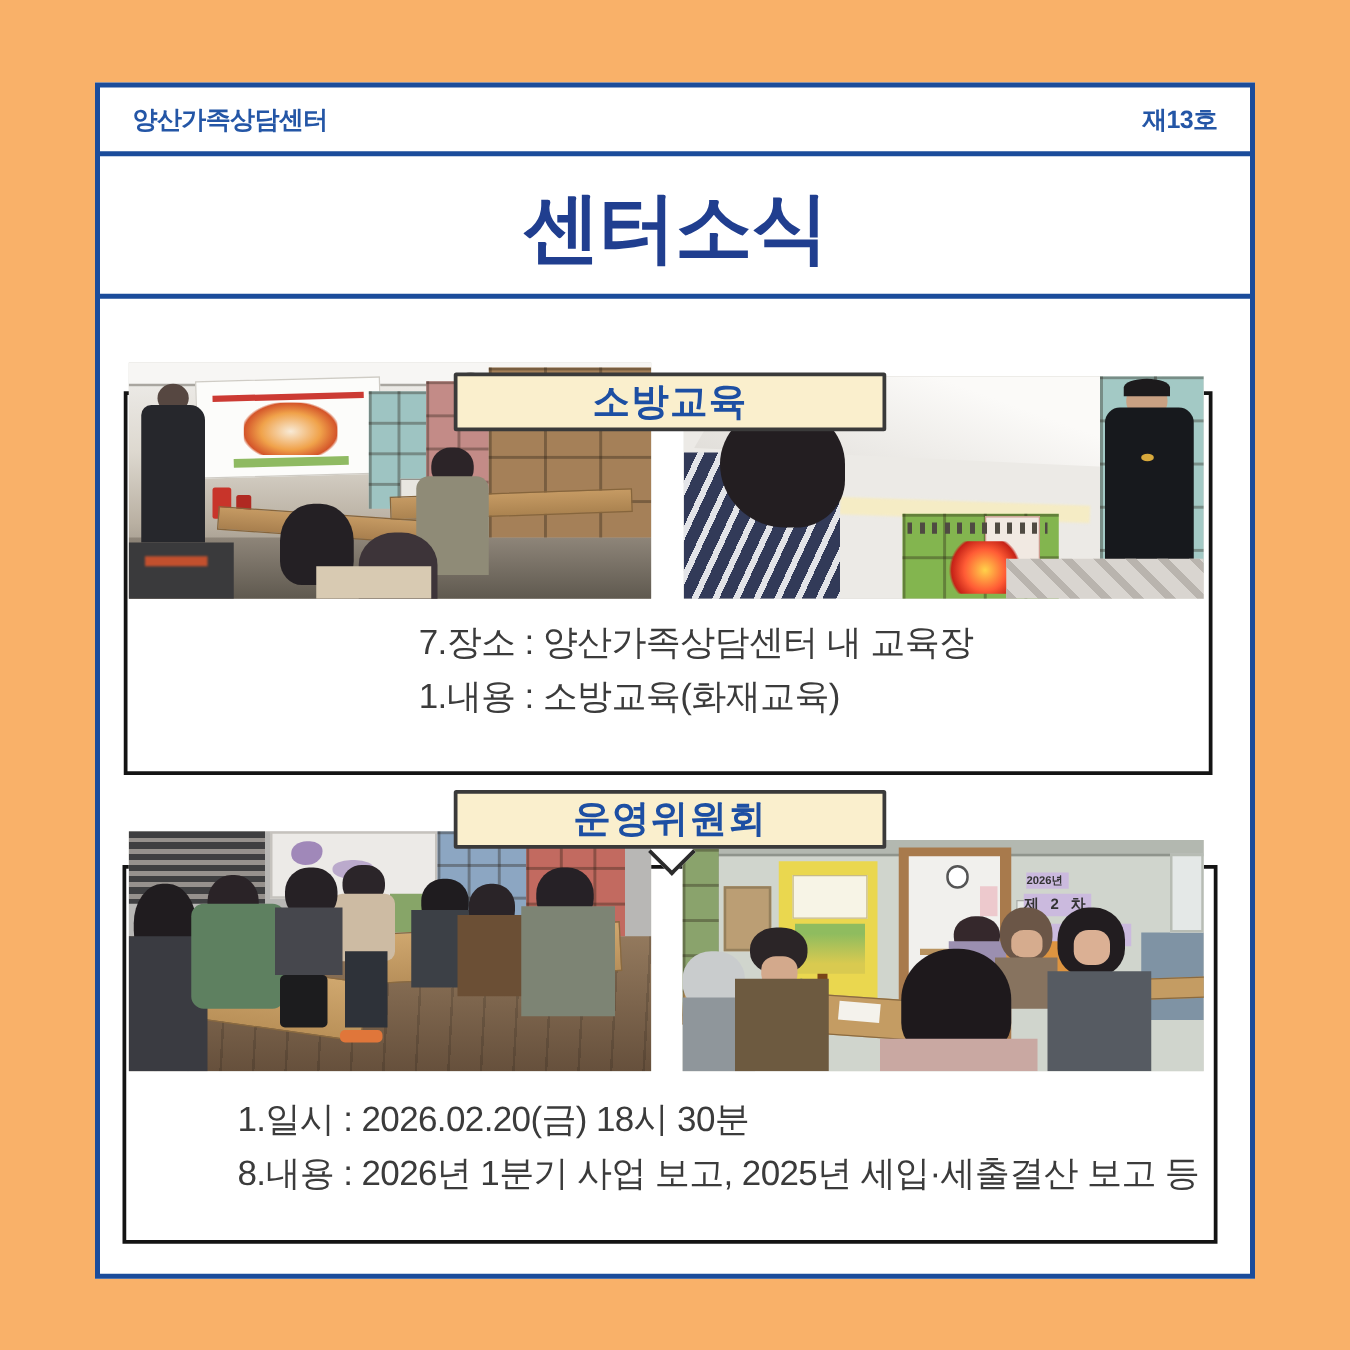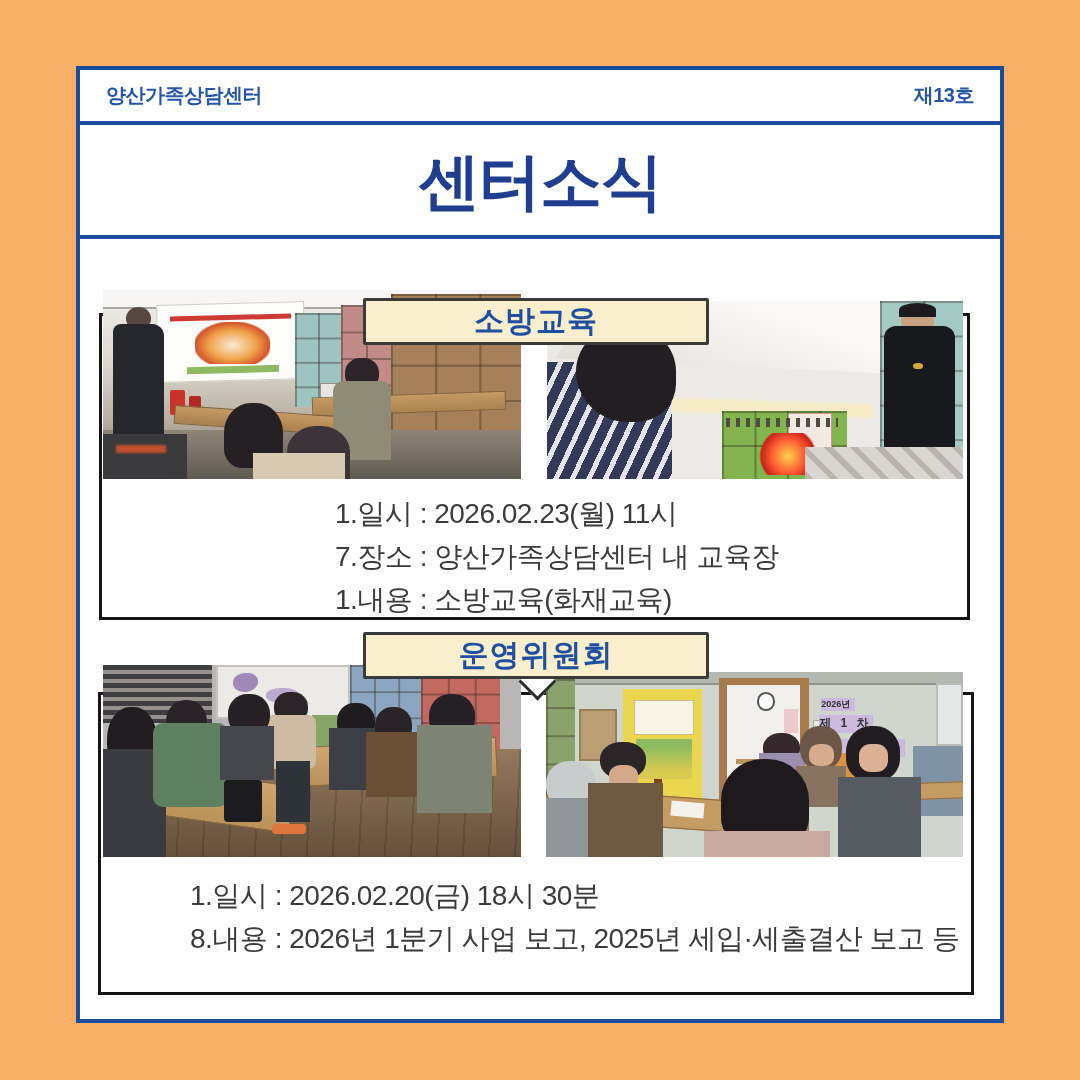--- a/index.html
+++ b/index.html
@@ -86,21 +86,20 @@
     <i style="left:85%;top:2%;width:8%;height:17%;background:#c9a183;border-radius:50% 50% 45% 45%;"></i>
     <i style="left:84.5%;top:1%;width:9%;height:8%;background:#1c1a1c;border-radius:50% 50% 0 0;"></i>
     <i style="left:81%;top:14%;width:17%;height:82%;background:#17191d;border-radius:12px 12px 0 0;"></i>
     <i style="left:88%;top:35%;width:2.5%;height:3%;background:#d8a93c;border-radius:50%;"></i>
     <i style="left:0;top:34%;width:30%;height:66%;background:repeating-linear-gradient(115deg,#323a58 0 10px,#e3e4e8 10px 15px);border-top-right-radius:40%;"></i>
     <i style="left:7%;top:14%;width:24%;height:54%;background:#231e21;border-radius:50% 50% 42% 56%;"></i>
     <i style="left:62%;top:82%;width:38%;height:18%;background:#d9d5d0;background-image:repeating-linear-gradient(45deg,#b9b4ae 0 6px,rgba(0,0,0,0) 6px 18px);"></i>
   </div>
 
   <div class="details" style="left:335px;top:492px;">
-    <div class="detail-line">1.일시 : 2026.02.23(월) 11시</div>
     <div class="detail-line">7.장소 : 양산가족상담센터 내 교육장</div>
     <div class="detail-line">1.내용 : 소방교육(화재교육)</div>
   </div>
 
   <div class="frame" style="left:98px;top:692px;width:876px;height:303px;"></div>
 
   <div class="badge-tail" style="top:668px;"></div>
   <div class="badge" style="top:632px;">운영위원회</div>
 
   <div class="photo" style="left:103px;top:665px;width:418px;height:192px;">
@@ -148,21 +147,21 @@
     <i style="left:21%;top:60%;width:3.5%;height:5%;background:#2a62b0;border-radius:50%;"></i>
     <i style="left:41.5%;top:3%;width:21.5%;height:94%;background:#a87a4c;"></i>
     <i style="left:43.5%;top:7%;width:17.5%;height:86%;background:#f1f0ed;"></i>
     <i style="left:50.5%;top:11%;width:4.5%;height:10%;background:#ffffff;border:2px solid #555;border-radius:50%;box-sizing:border-box;"></i>
     <i style="left:57%;top:20%;width:3.5%;height:13%;background:#edc9cd;"></i>
     <i style="left:45.5%;top:47%;width:13%;height:3%;background:#b9935f;"></i>
     <i style="left:46.5%;top:52%;width:4%;height:10%;background:#7cb53e;border-radius:3px;"></i>
     <i style="left:55%;top:54%;width:4%;height:10%;background:#e0862e;border-radius:3px;"></i>
     <i style="left:64%;top:26%;width:3.5%;height:14%;background:#e8eae7;border:1px solid #a7aaa5;"></i>
     <i class="sticky" style="left:66%;top:14%;width:8%;height:7%;font-size:9px;">2026년</i>
-    <i class="sticky" style="left:65.5%;top:23%;width:13%;height:10%;font-size:12px;letter-spacing:3px;">제 1 차</i>
+    <i class="sticky" style="left:65.5%;top:23%;width:13%;height:10%;font-size:12px;letter-spacing:3px;">제 2 차</i>
     <i class="sticky" style="left:67.5%;top:36%;width:18.5%;height:10%;font-size:12px;letter-spacing:2px;">운 영 위 원 회</i>
     <i style="left:60%;top:44%;width:18%;height:18%;background:#dd9440;"></i>
     <i style="left:88%;top:40%;width:12%;height:38%;background:#7f93a4;"></i>
     <i style="left:93.5%;top:6%;width:6.5%;height:34%;background:#e4e8e7;border:2px solid #b7bcb4;box-sizing:border-box;"></i>
     <i style="left:74%;top:60%;width:26%;height:8%;background:#c49c63;transform:rotate(-2deg);border:1px solid #8a6a40;"></i>
     <i style="left:0;top:66%;width:44%;height:16%;background:#c49c63;transform:rotate(4deg);border:1px solid #8a6a40;"></i>
     <i style="left:30%;top:70%;width:8%;height:8%;background:#f4f2ec;transform:rotate(5deg);"></i>
     <i style="left:26%;top:58%;width:1.8%;height:10%;background:#7a4418;"></i>
     <i style="left:76.5%;top:53%;width:1.6%;height:9%;background:#7a4418;"></i>
     <i style="left:0;top:48%;width:12%;height:26%;background:#c9cccd;border-radius:46%;"></i>

